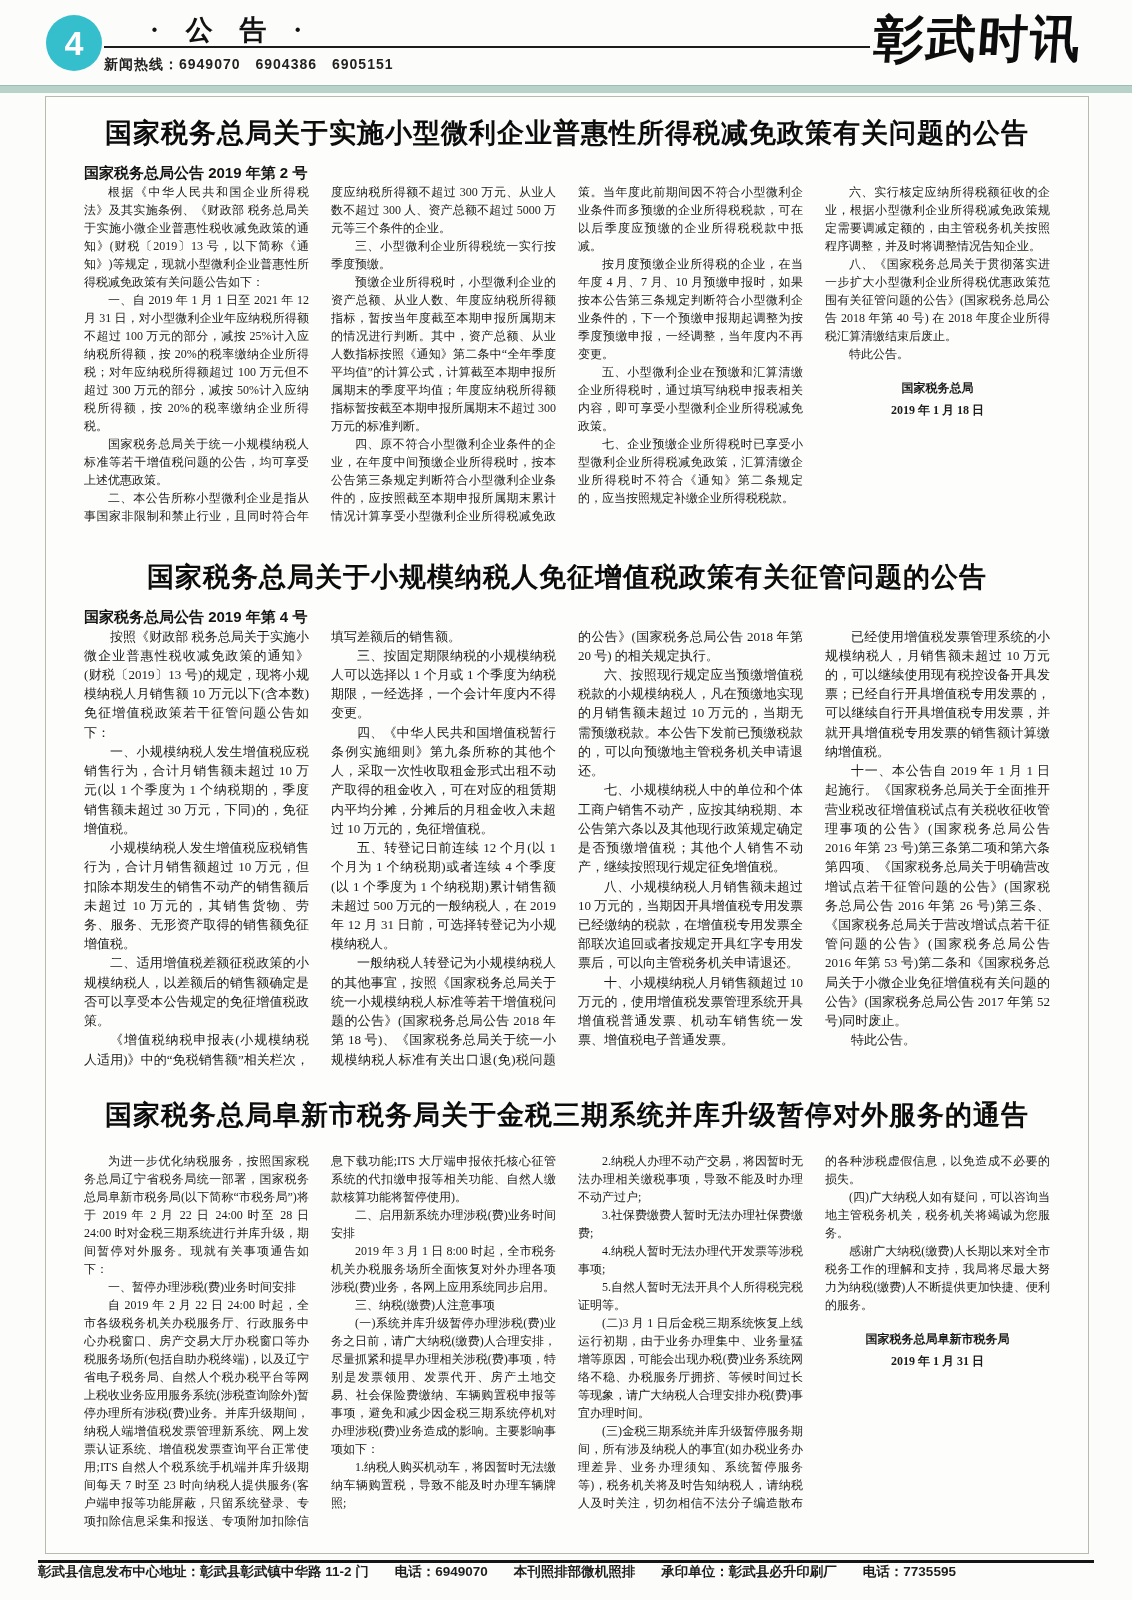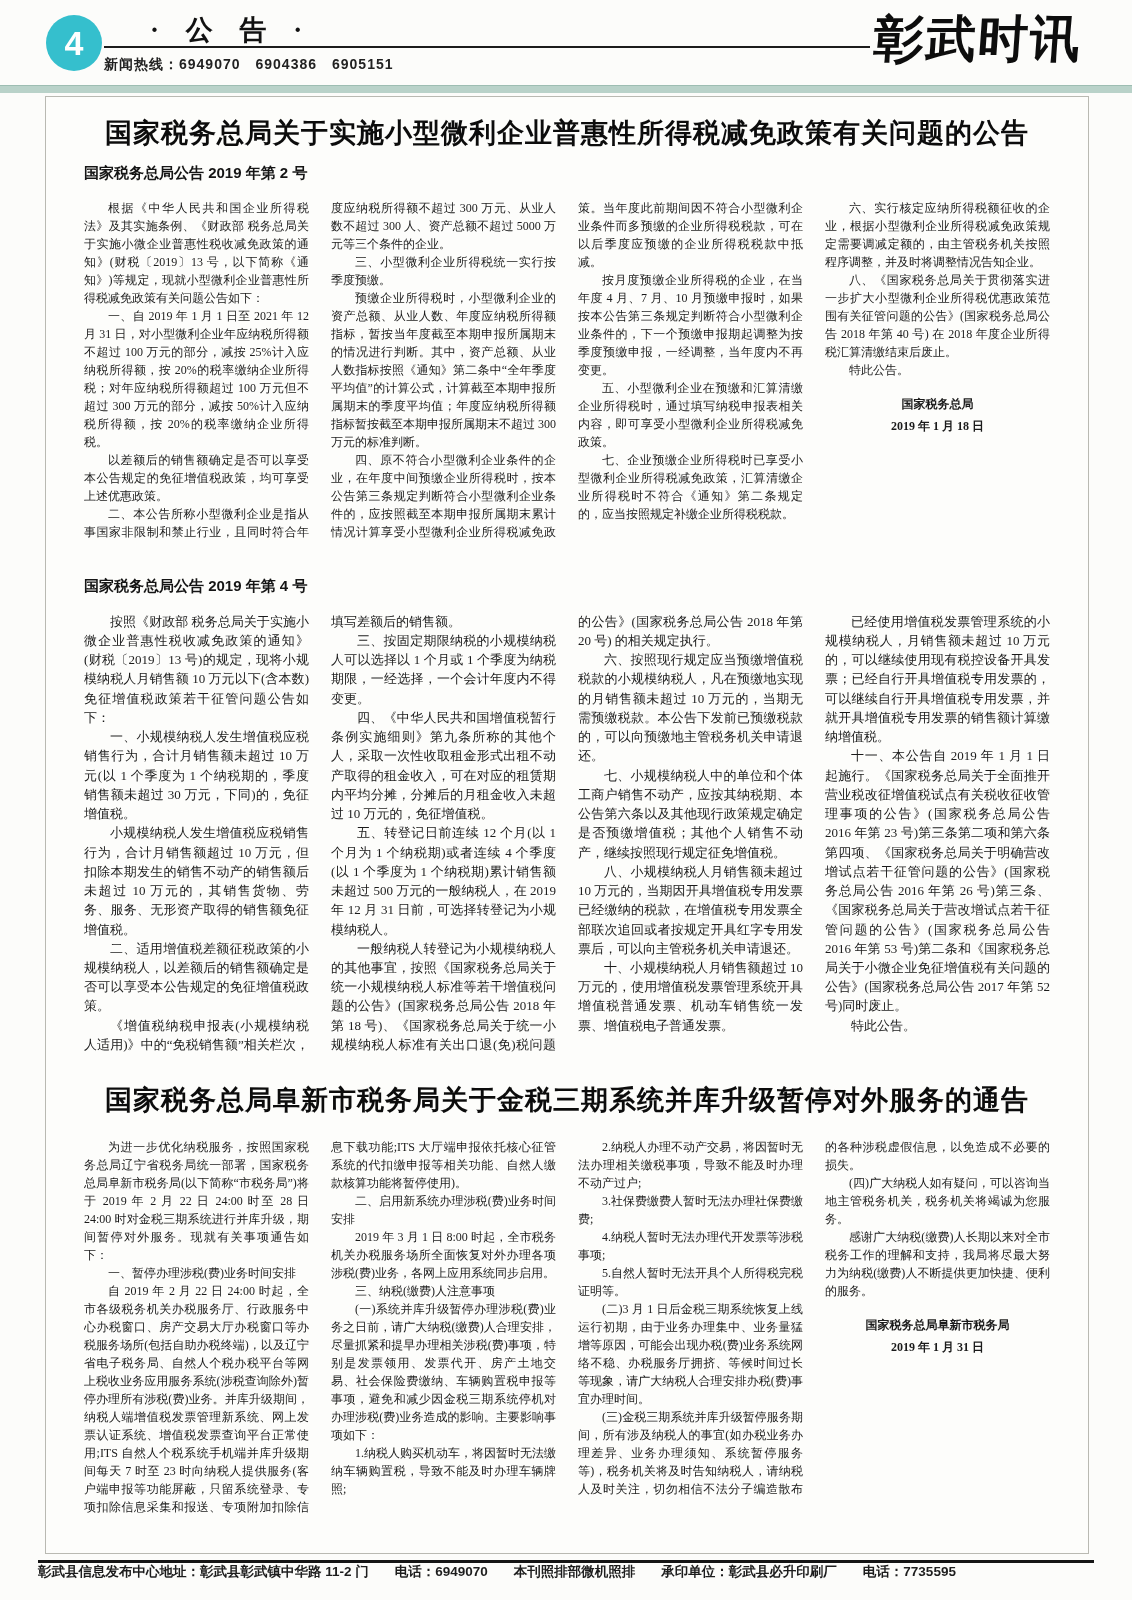--- a/index.html
+++ b/index.html
@@ -37,21 +37,21 @@
   article { position:relative; }
   .a-title {
     text-align:center; font-weight:bold; color:#0c0c0c;
     font-size:27px; letter-spacing:1px; line-height:1.25;
   }
   .a-subtitle {
     text-align:left; font-weight:bold; font-size:15px; margin-top:13px;
     font-family:"Liberation Sans",sans-serif; color:#151515;
   }
   .a-body {
-    margin-top:16px; column-gap:22px; column-count:4; column-fill:auto;
+    column-gap:22px; column-count:4; column-fill:auto;
     text-align:justify; overflow:hidden; color:#1b1b1b;
   }
   .a-body p { text-indent:2em; margin:0; }
   #art1 { margin-top:6px; }
   #art1 .a-body { height:352px; font-size:12px; line-height:1.5; }
   #art2 { margin-top:26px; }
   #art2 .a-body { height:444px; font-size:13px; line-height:1.48; }
   #art3 { margin-top:28px; }
   #art3 .a-body { margin-top:20px; height:390px; font-size:12px; line-height:1.5; }
   .sign { text-align:center; text-indent:0 !important; font-weight:bold; margin-top:16px !important; }
@@ -79,38 +79,39 @@
 
 <div class="content-box">
 
   <article id="art1">
     <h1 class="a-title">国家税务总局关于实施小型微利企业普惠性所得税减免政策有关问题的公告</h1>
     <h2 class="a-subtitle">国家税务总局公告 2019 年第 2 号</h2>
     <div class="a-body">
       <div>
           <p>根据《中华人民共和国企业所得税法》及其实施条例、《财政部 税务总局关于实施小微企业普惠性税收减免政策的通知》(财税〔2019〕13 号，以下简称《通知》)等规定，现就小型微利企业普惠性所得税减免政策有关问题公告如下：</p>
           <p>一、自 2019 年 1 月 1 日至 2021 年 12 月 31 日，对小型微利企业年应纳税所得额不超过 100 万元的部分，减按 25%计入应纳税所得额，按 20%的税率缴纳企业所得税；对年应纳税所得额超过 100 万元但不超过 300 万元的部分，减按 50%计入应纳税所得额，按 20%的税率缴纳企业所得税。</p>
-          <p>以差额后的销售额确定是否可以享受本公告规定的免征增值税政策，均可享受上述优惠政策。</p>
+          <p>国家税务总局关于统一小规模纳税人标准等若干增值税问题的公告，均可享受上述优惠政策。</p>
           <p>二、本公告所称小型微利企业是指从事国家非限制和禁止行业，且同时符合年度应纳税所得额不超过 300 万元、从业人数不超过 300 人、资产总额不超过 5000 万元等三个条件的企业。</p>
           <p>三、小型微利企业所得税统一实行按季度预缴。</p>
           <p>预缴企业所得税时，小型微利企业的资产总额、从业人数、年度应纳税所得额指标，暂按当年度截至本期申报所属期末的情况进行判断。其中，资产总额、从业人数指标按照《通知》第二条中“全年季度平均值”的计算公式，计算截至本期申报所属期末的季度平均值；年度应纳税所得额指标暂按截至本期申报所属期末不超过 300 万元的标准判断。</p>
           <p>四、原不符合小型微利企业条件的企业，在年度中间预缴企业所得税时，按本公告第三条规定判断符合小型微利企业条件的，应按照截至本期申报所属期末累计情况计算享受小型微利企业所得税减免政策。当年度此前期间因不符合小型微利企业条件而多预缴的企业所得税税款，可在以后季度应预缴的企业所得税税款中抵减。</p>
           <p>按月度预缴企业所得税的企业，在当年度 4 月、7 月、10 月预缴申报时，如果按本公告第三条规定判断符合小型微利企业条件的，下一个预缴申报期起调整为按季度预缴申报，一经调整，当年度内不再变更。</p>
           <p>五、小型微利企业在预缴和汇算清缴企业所得税时，通过填写纳税申报表相关内容，即可享受小型微利企业所得税减免政策。</p>
           <p>七、企业预缴企业所得税时已享受小型微利企业所得税减免政策，汇算清缴企业所得税时不符合《通知》第二条规定的，应当按照规定补缴企业所得税税款。</p>
           <p>六、实行核定应纳所得税额征收的企业，根据小型微利企业所得税减免政策规定需要调减定额的，由主管税务机关按照程序调整，并及时将调整情况告知企业。</p>
           <p>八、《国家税务总局关于贯彻落实进一步扩大小型微利企业所得税优惠政策范围有关征管问题的公告》(国家税务总局公告 2018 年第 40 号) 在 2018 年度企业所得税汇算清缴结束后废止。</p>
           <p>特此公告。</p>
         </div>
       <p class="sign">国家税务总局</p>
       <p class="sign-date">2019 年 1 月 18 日</p>
     </div>
   </article>
 
   <article id="art2">
+    <h1 class="a-title">国家税务总局关于小规模纳税人免征增值税政策有关征管问题的公告</h1>
     <h2 class="a-subtitle">国家税务总局公告 2019 年第 4 号</h2>
     <div class="a-body">
       <div>
           <p>按照《财政部 税务总局关于实施小微企业普惠性税收减免政策的通知》(财税〔2019〕13 号)的规定，现将小规模纳税人月销售额 10 万元以下(含本数)免征增值税政策若干征管问题公告如下：</p>
           <p>一、小规模纳税人发生增值税应税销售行为，合计月销售额未超过 10 万元(以 1 个季度为 1 个纳税期的，季度销售额未超过 30 万元，下同)的，免征增值税。</p>
           <p>小规模纳税人发生增值税应税销售行为，合计月销售额超过 10 万元，但扣除本期发生的销售不动产的销售额后未超过 10 万元的，其销售货物、劳务、服务、无形资产取得的销售额免征增值税。</p>
           <p>二、适用增值税差额征税政策的小规模纳税人，以差额后的销售额确定是否可以享受本公告规定的免征增值税政策。</p>
           <p>《增值税纳税申报表(小规模纳税人适用)》中的“免税销售额”相关栏次，填写差额后的销售额。</p>
           <p>三、按固定期限纳税的小规模纳税人可以选择以 1 个月或 1 个季度为纳税期限，一经选择，一个会计年度内不得变更。</p>
           <p>四、《中华人民共和国增值税暂行条例实施细则》第九条所称的其他个人，采取一次性收取租金形式出租不动产取得的租金收入，可在对应的租赁期内平均分摊，分摊后的月租金收入未超过 10 万元的，免征增值税。</p>

